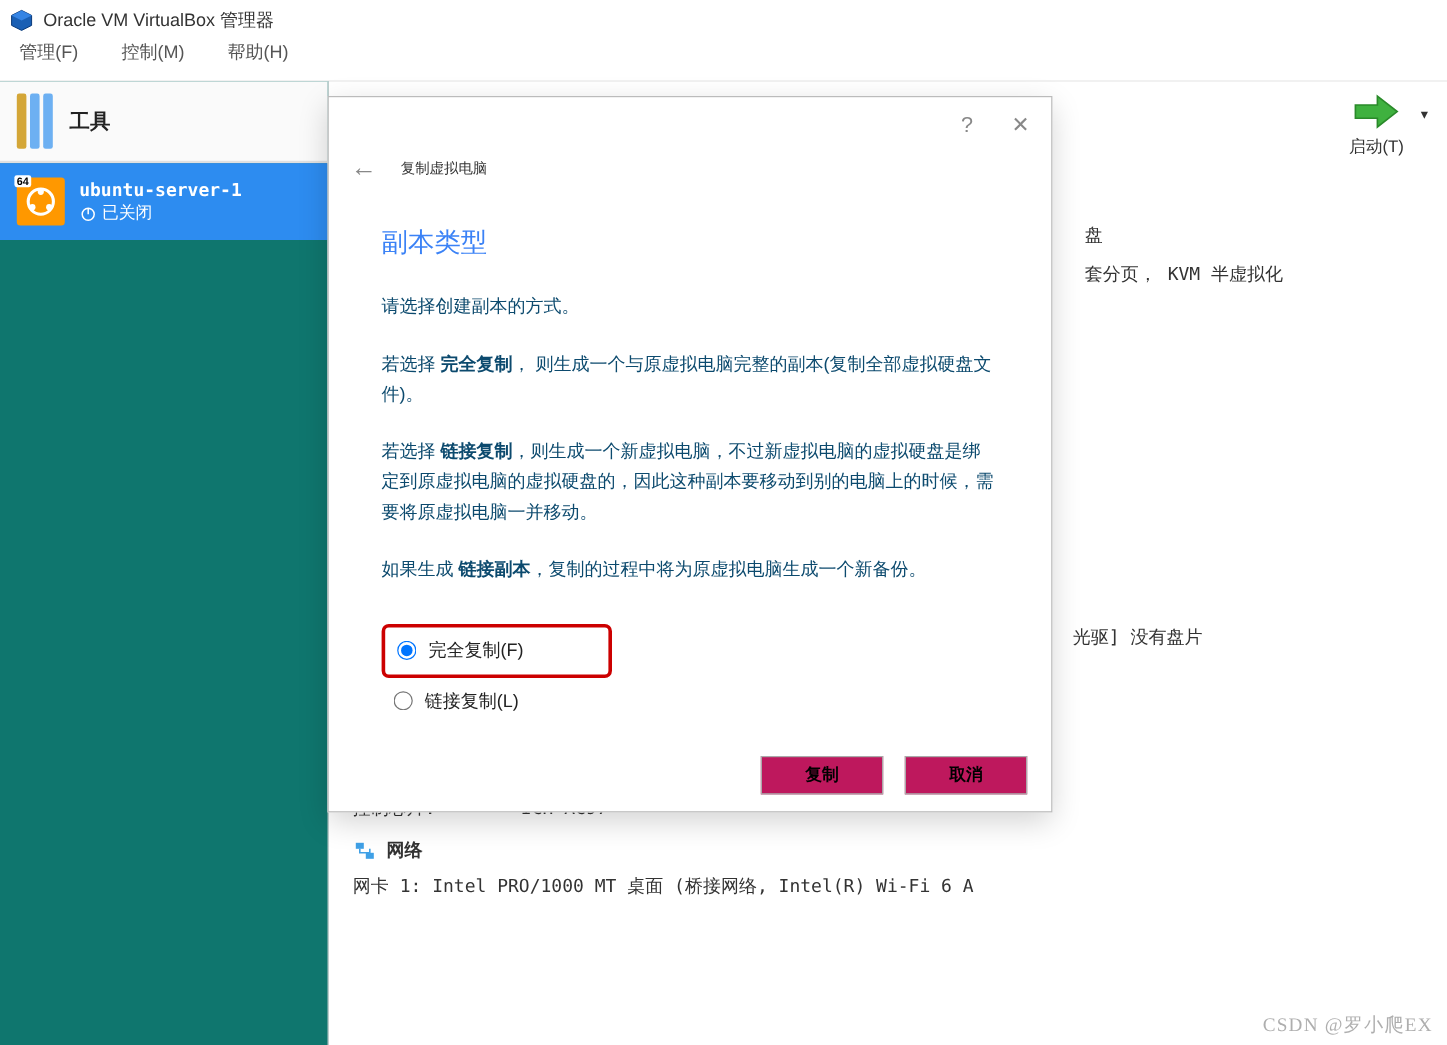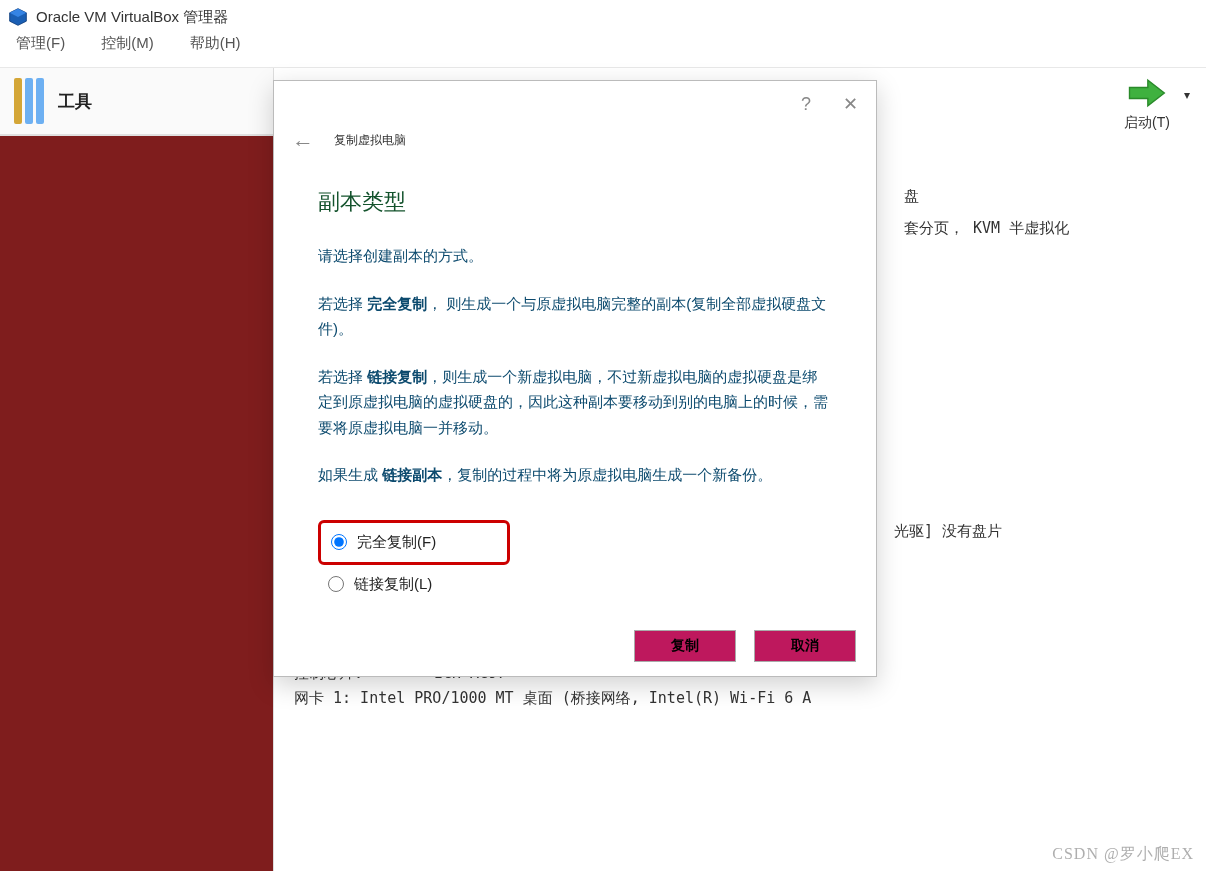--- a/index.html
+++ b/index.html
@@ -3,21 +3,21 @@
 <meta charset="utf-8">
 <style>
 * { box-sizing: border-box; margin: 0; padding: 0; }
 body { font-family: "Microsoft YaHei", Tahoma, sans-serif; font-size: 14px; color: #222; background: #fff; width: 1206px; height: 871px; overflow: hidden; position: relative; }
 .titlebar { height: 34px; display: flex; align-items: center; padding: 0 8px; gap: 8px; }
 .titlebar svg { width: 20px; height: 20px; }
 .titlebar-text { font-size: 15px; color: #333; }
 .menubar { height: 34px; display: flex; align-items: flex-start; gap: 36px; padding: 0 16px; border-bottom: 1px solid #e8e8e8; color: #555; font-size: 15px; }
 .menubar span { cursor: default; }
 .main { display: flex; height: calc(100% - 68px); }
-.sidebar { width: 274px; border-right: 1px solid #ddd; background: #7f1d1d; }
+.sidebar { width: 274px; border-right: 1px solid #ddd; background: #0f766e; }
 .tools-row { height: 68px; display: flex; align-items: center; padding: 0 14px; gap: 14px; border-bottom: 2px solid #e0e0e0; background: #fafafa; }
 .tools-icons { display: flex; gap: 3px; }
 .tool-stick { width: 8px; height: 46px; border-radius: 2px; }
 .vm-item { height: 64px; display: flex; align-items: center; padding: 0 14px; gap: 12px; background: #2d8cf0; color: #fff; }
 .vm-icon { width: 40px; height: 40px; position: relative; background: #ff9800; border-radius: 3px; display: flex; align-items: center; justify-content: center; }
 .vm-icon-badge { position: absolute; top: -2px; left: -2px; background: #fff; color: #000; font-size: 9px; padding: 0 2px; border-radius: 2px; font-weight: bold; }
 .vm-info { display: flex; flex-direction: column; gap: 2px; }
 .vm-name { font-weight: bold; font-family: Consolas, monospace; font-size: 15px; }
 .vm-status { display: flex; align-items: center; gap: 4px; font-size: 14px; }
 .details { flex: 1; position: relative; padding: 6px 10px; overflow: hidden; }
@@ -28,21 +28,21 @@
 .section-header { display: flex; align-items: center; gap: 8px; font-weight: bold; color: #333; margin: 10px 0 4px; }
 .kv-row { display: flex; gap: 10px; padding-left: 0; }
 .kv-label { min-width: 130px; }
 .dialog { position: absolute; left: 273px; top: 80px; width: 604px; height: 597px; background: #fff; border: 1px solid #bbb; box-shadow: 0 8px 24px rgba(0,0,0,.18); display: flex; flex-direction: column; }
 .dialog-titlebar { height: 46px; display: flex; align-items: center; justify-content: flex-end; padding: 0 18px; gap: 32px; }
 .dialog-titlebar span { color: #888; font-size: 18px; cursor: pointer; }
 .dialog-header { display: flex; align-items: center; gap: 20px; padding: 0 18px 14px; }
 .back-arrow { font-size: 22px; color: #888; cursor: pointer; }
 .dialog-title-inner { font-size: 12px; color: #333; }
 .dialog-body { padding: 20px 44px 10px; flex: 1; }
-.section-title { color: #14532d; font-size: 22px; margin-bottom: 26px; }
+.section-title { color: #3b82f6; font-size: 22px; margin-bottom: 26px; }
 .desc-block { font-size: 15px; line-height: 1.7; color: #0c4a6e; margin-bottom: 22px; }
 .desc-block b { font-weight: bold; }
 .radio-group { margin-top: 10px; border: 3px solid #cc0000; border-radius: 6px; padding: 6px 10px; width: 192px; display:inline-block; }
 .radio-row, .radio-row2 { display: flex; align-items: center; gap: 10px; font-size: 15px; padding: 4px 0; }
 .radio-row2 { padding-left: 10px; margin-top:6px; }
 .radio-input { width: 16px; height: 16px; }
 .dialog-footer { display: flex; justify-content: flex-end; gap: 18px; padding: 14px 20px; }
 .dlg-btn { min-width: 102px; height: 32px; border: 1px solid #aaa; background: #be185d; font-size: 14px; cursor: pointer; font-weight: bold; }
 .watermark { position: absolute; bottom: 6px; right: 12px; color: rgba(120,120,120,.6); font-size: 16px; font-family: "Microsoft YaHei"; letter-spacing: 1px; }
 </style>
@@ -65,20 +65,41 @@
 
 <div class="main">
   <div class="sidebar">
     <div class="tools-row">
       <div class="tools-icons">
         <div class="tool-stick" style="background:#d4a637"></div>
         <div class="tool-stick" style="background:#6db0f2"></div>
         <div class="tool-stick" style="background:#6db0f2"></div>
       </div>
       <span style="font-weight:bold;font-size:17px">工具</span>
+    </div>
+    <div class="vm-item">
+      <div class="vm-icon">
+        <span class="vm-icon-badge">64</span>
+        <svg width="28" height="28" viewBox="0 0 24 24">
+            <circle cx="12" cy="12" r="9" fill="none" stroke="#fff" stroke-width="2.2"></circle>
+            <circle cx="12" cy="5" r="2.2" fill="#fff"></circle>
+            <circle cx="6" cy="16" r="2.2" fill="#fff"></circle>
+            <circle cx="18" cy="16" r="2.2" fill="#fff"></circle>
+          </svg>
+      </div>
+      <div class="vm-info">
+        <span class="vm-name">ubuntu-server-1</span>
+        <div class="vm-status">
+          <svg width="15" height="15" viewBox="0 0 24 24">
+              <circle cx="12" cy="12" r="8" fill="none" stroke="#fff" stroke-width="2"></circle>
+              <line x1="12" y1="4" x2="12" y2="12" stroke="#fff" stroke-width="2"></line>
+            </svg>
+          <span>已关闭</span>
+        </div>
+      </div>
     </div>
   </div>
 
   <div class="details">
     <div class="toolbar-right">
       <div class="run-btn">
         <svg width="44" height="38" viewBox="0 0 48 40">
           <path d="M6 14 H26 V6 L44 20 L26 34 V26 H6 Z" fill="#3fb13f" stroke="#2a8a2a" stroke-width="1.5"></path>
         </svg>
         <span>启动(T)</span>
@@ -106,20 +127,28 @@
       </div>
       <div class="kv-row">
           <span class="kv-label">主机音频驱动:</span>
           <span>Windows DirectSound</span>
         </div>
       <div class="kv-row">
           <span class="kv-label">控制芯片:</span>
           <span>ICH AC97</span>
         </div>
 
+      <div class="section-header">
+        <svg width="20" height="20" viewBox="0 0 24 24">
+            <rect x="3" y="4" width="8" height="6" fill="#3fa0e6"></rect>
+            <rect x="13" y="14" width="8" height="6" fill="#3fa0e6"></rect>
+            <path d="M7 10v4h10v-4" fill="none" stroke="#3fa0e6" stroke-width="1.6"></path>
+          </svg>
+        <span>网络</span>
+      </div>
       <div>网卡 1:   Intel PRO/1000 MT 桌面 (桥接网络, Intel(R) Wi-Fi 6 A</div>
     </div>
   </div>
 </div>
 
 <div class="dialog">
   <div class="dialog-titlebar">
     <span>?</span>
     <span>✕</span>
   </div>

